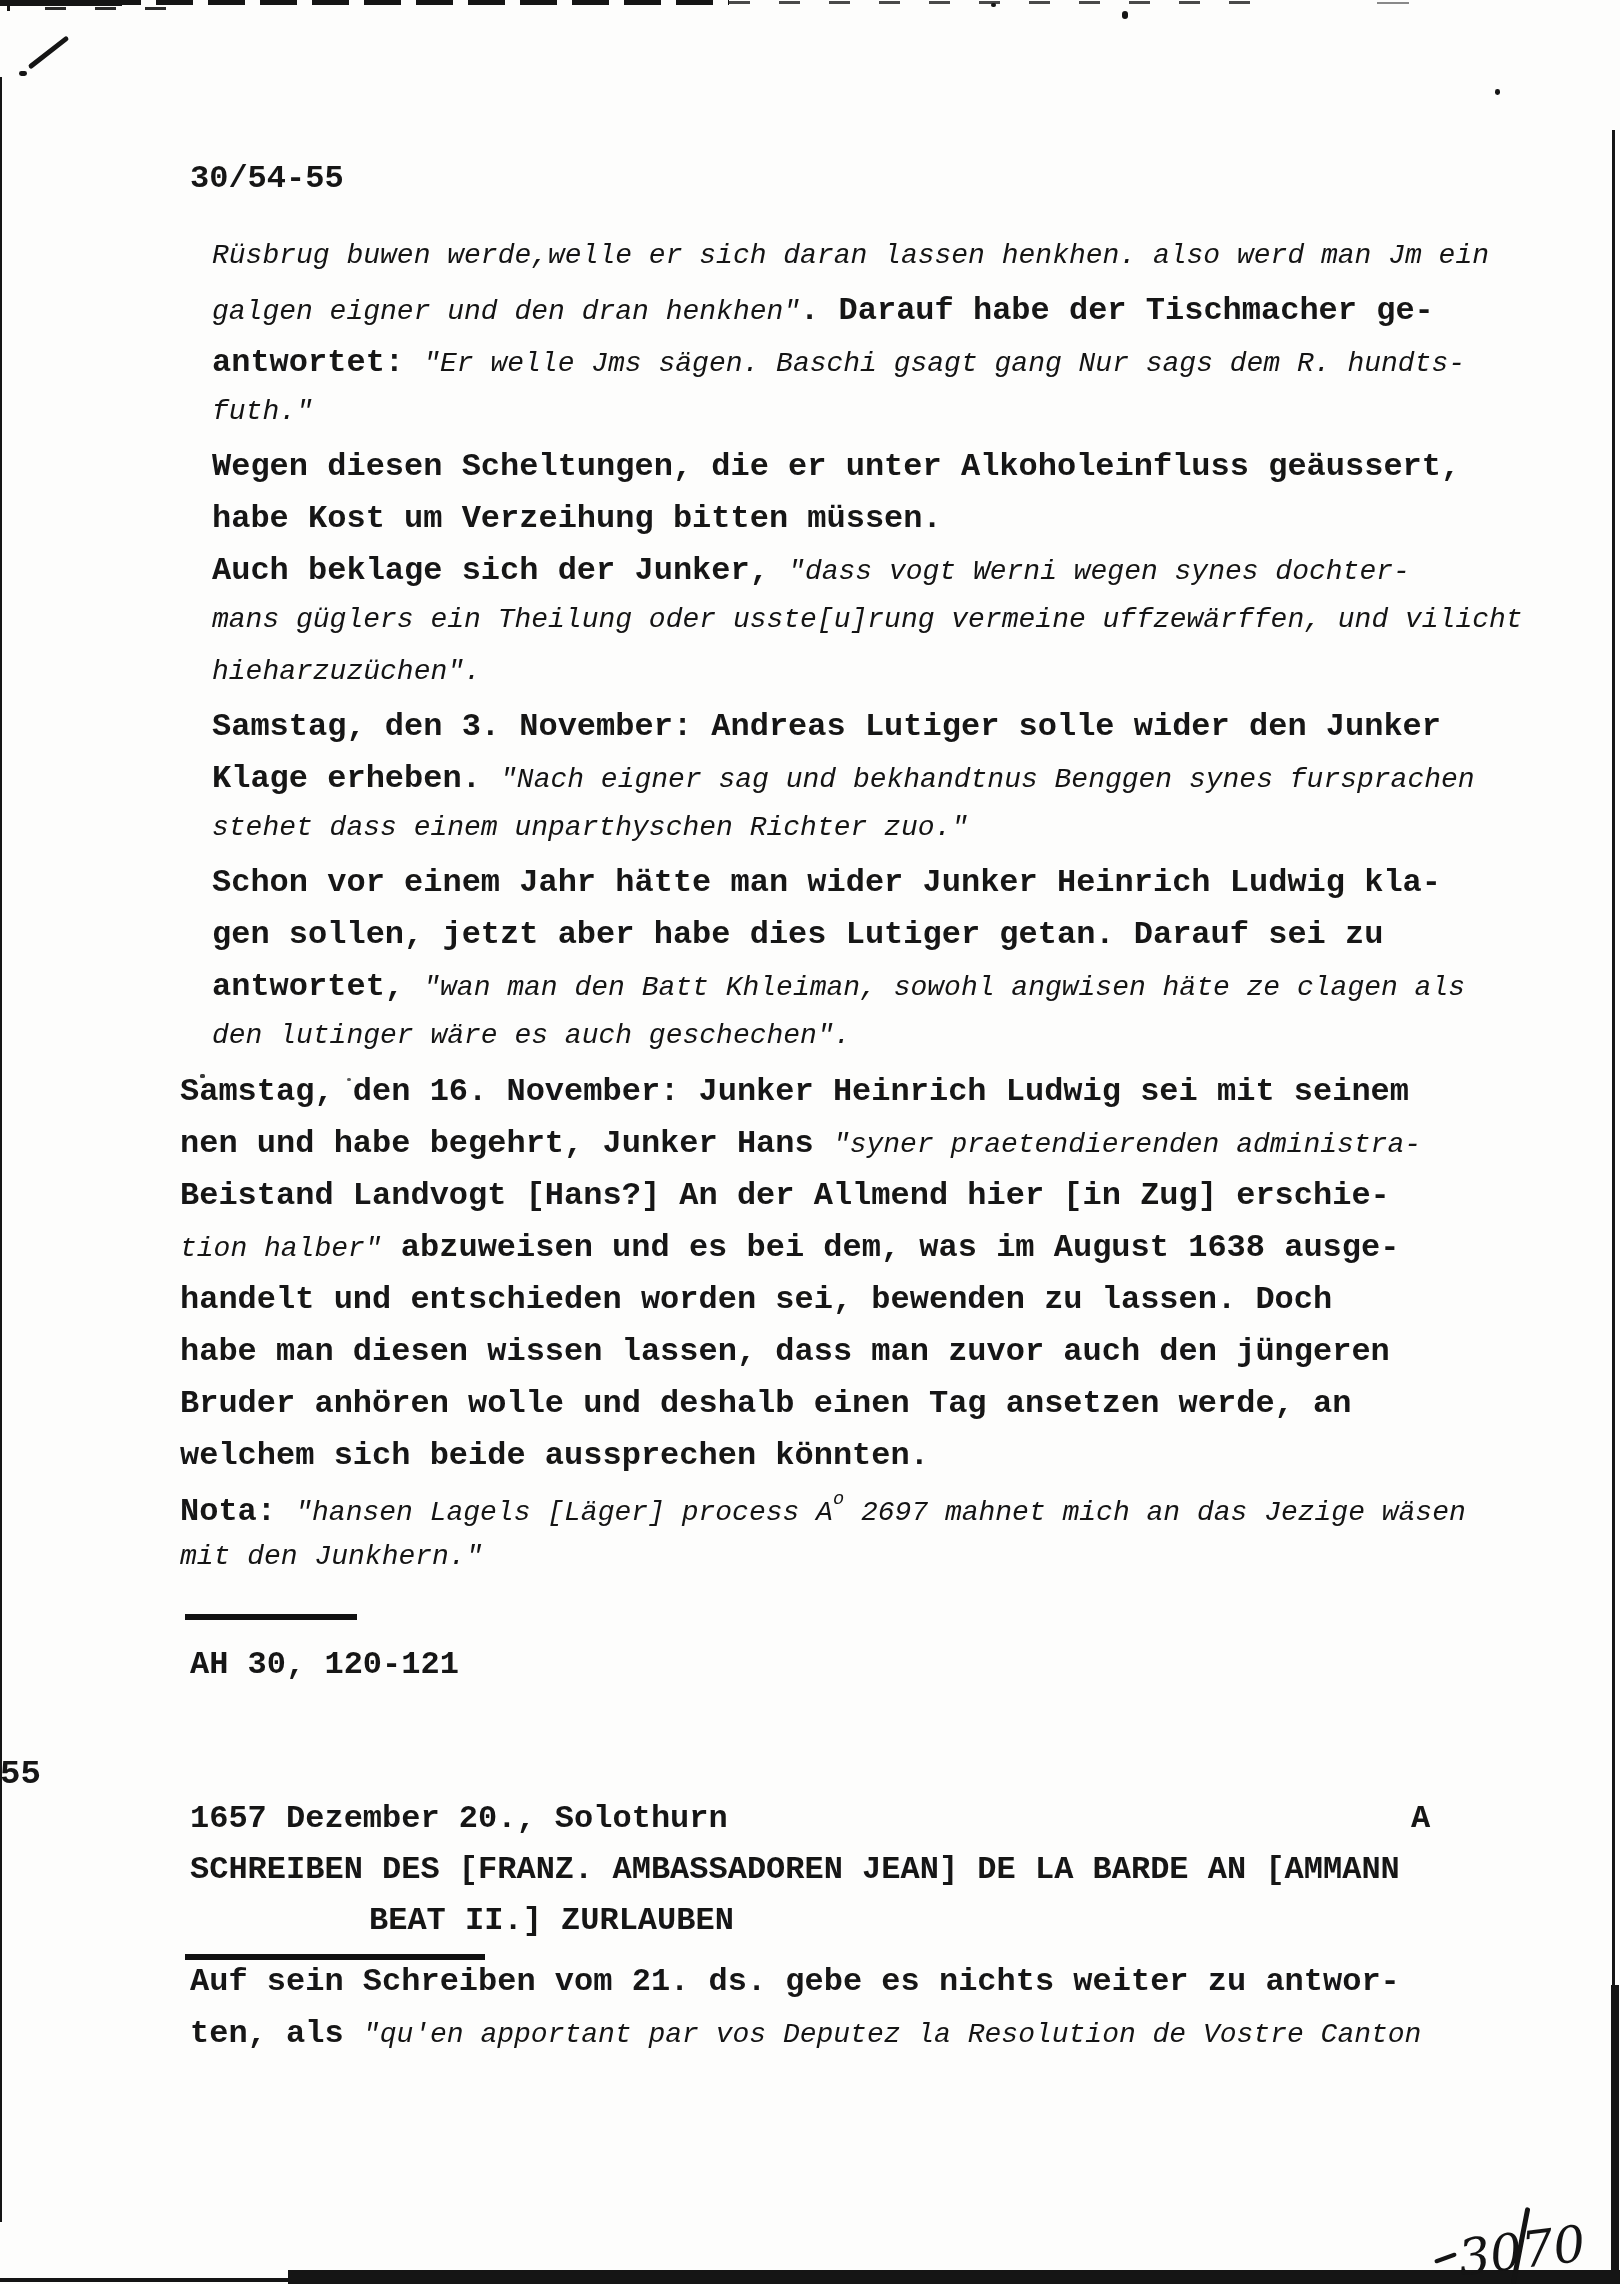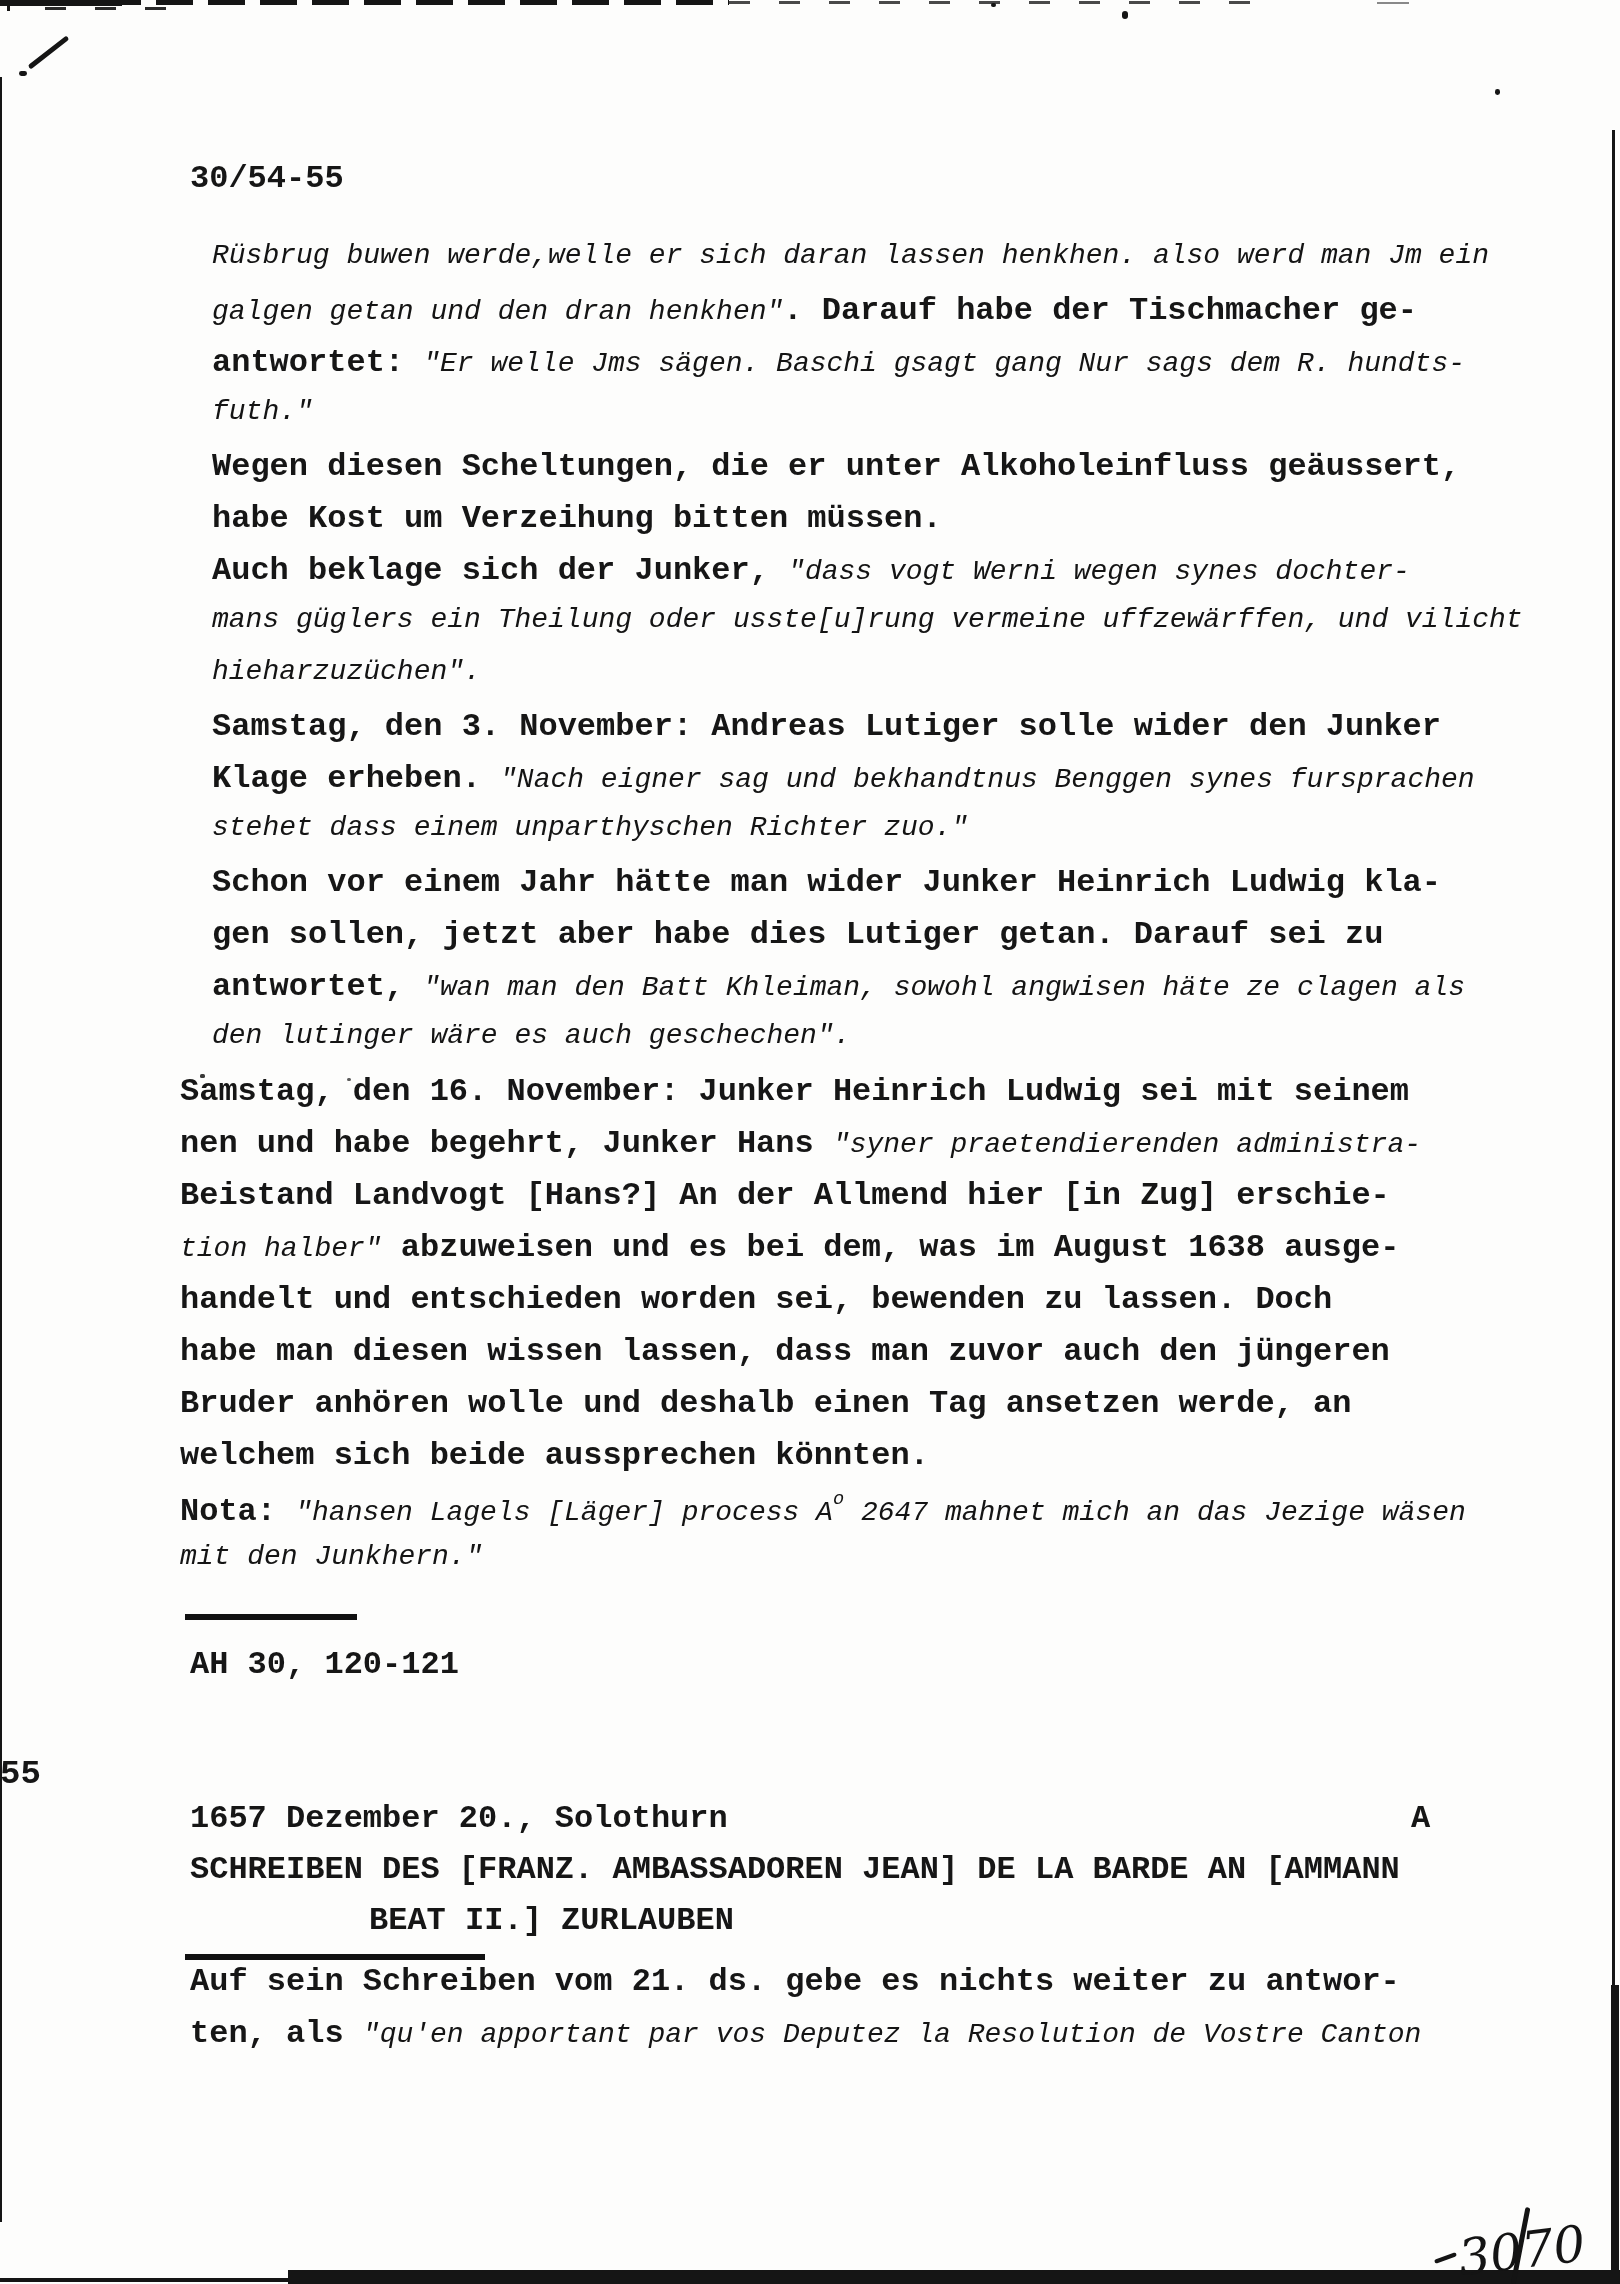--- a/index.html
+++ b/index.html
@@ -42,21 +42,21 @@
   <div class="abs artifact" style="left:991px;top:3.2px;width:4.9px;height:4px;border-radius:2.4px;"></div>
   <div class="abs artifact" style="left:1122px;top:10.5px;width:5.7px;height:8px;border-radius:3.2px;"></div>
   <div class="abs artifact" style="left:1495px;top:89px;width:4.9px;height:5.7px;border-radius:2.4px;"></div>
   <div class="abs artifact" style="left:200px;top:1074px;width:4.9px;height:4px;border-radius:1.6px;opacity:.85;"></div>
   <div class="abs artifact" style="left:347px;top:1078px;width:4px;height:3.2px;border-radius:1.6px;opacity:.7;"></div>
 
   <div class="abs rm" style="left:190px;top:160px;height:52px;">30/54-55</div>
 
   <div class="abs" style="left:190px;top:240px;width:1410px;margin-left:22px;">
       <div class="line"><span class="it">Rüsbrug buwen werde,welle er sich daran lassen henkhen. also werd man Jm ein</span></div>
-      <div class="line"><span class="it">galgen getan und den dran henkhen"</span><span class="rm">. Darauf habe der Tischmacher ge-</span></div>
+      <div class="line"><span class="it">galgen eigner und den dran henkhen"</span><span class="rm">. Darauf habe der Tischmacher ge-</span></div>
       <div class="line"><span class="rm">antwortet: </span><span class="it">"Er welle Jms sägen. Baschi gsagt gang Nur sags dem R. hundts-</span></div>
       <div class="line"><span class="it">futh."</span></div>
       <div class="line"><span class="rm">Wegen diesen Scheltungen, die er unter Alkoholeinfluss geäussert,</span></div>
       <div class="line"><span class="rm">habe Kost um Verzeihung bitten müssen.</span></div>
       <div class="line"><span class="rm">Auch beklage sich der Junker, </span><span class="it">"dass vogt Werni wegen synes dochter-</span></div>
       <div class="line"><span class="it">mans güglers ein Theilung oder usste[u]rung vermeine uffzewärffen, und vilicht</span></div>
       <div class="line"><span class="it">hieharzuzüchen".</span></div>
       <div class="line"><span class="rm">Samstag, den 3. November: Andreas Lutiger solle wider den Junker</span></div>
       <div class="line"><span class="rm">Klage erheben. </span><span class="it">"Nach eigner sag und bekhandtnus Benggen synes fursprachen</span></div>
       <div class="line"><span class="it">stehet dass einem unparthyschen Richter zuo."</span></div>
@@ -68,21 +68,21 @@
 
   <div class="abs" style="left:180px;top:1073px;width:1410px;">
       <div class="line"><span class="rm">Samstag, den 16. November: Junker Heinrich Ludwig sei mit seinem</span></div>
       <div class="line"><span class="rm">nen und habe begehrt, Junker Hans </span><span class="it">"syner praetendierenden administra-</span></div>
       <div class="line"><span class="rm">Beistand Landvogt [Hans?] An der Allmend hier [in Zug] erschie-</span></div>
       <div class="line"><span class="it">tion halber"</span><span class="rm"> abzuweisen und es bei dem, was im August 1638 ausge-</span></div>
       <div class="line"><span class="rm">handelt und entschieden worden sei, bewenden zu lassen. Doch</span></div>
       <div class="line"><span class="rm">habe man diesen wissen lassen, dass man zuvor auch den jüngeren</span></div>
       <div class="line"><span class="rm">Bruder anhören wolle und deshalb einen Tag ansetzen werde, an</span></div>
       <div class="line"><span class="rm">welchem sich beide aussprechen könnten.</span></div>
-      <div class="line"><span class="rm">Nota: </span><span class="it">"hansen Lagels [Läger] process A</span><span class="it sup">o</span><span class="it"> 2647 mahnet mich an das Jezige wäsen</span></div>
+      <div class="line"><span class="rm">Nota: </span><span class="it">"hansen Lagels [Läger] process A</span><span class="it sup">o</span><span class="it"> 2697 mahnet mich an das Jezige wäsen</span></div>
       <div class="line"><span class="it">mit den Junkhern."</span></div>
     </div>
 
   <div class="abs rule" style="left:185px;top:1614px;width:172px;height:5.7px;"></div>
 
   <div class="abs rm" style="left:190px;top:1646px;height:52px;">AH 30, 120-121</div>
 
   <div class="abs rm" style="left:0;top:1747px;width:1600px;text-align:left;font-size:34px;height:52px;margin-top:8px;">55</div>
 
   <div class="abs rm" style="left:190px;top:1800px;height:52px;">1657 Dezember 20., Solothurn</div>

